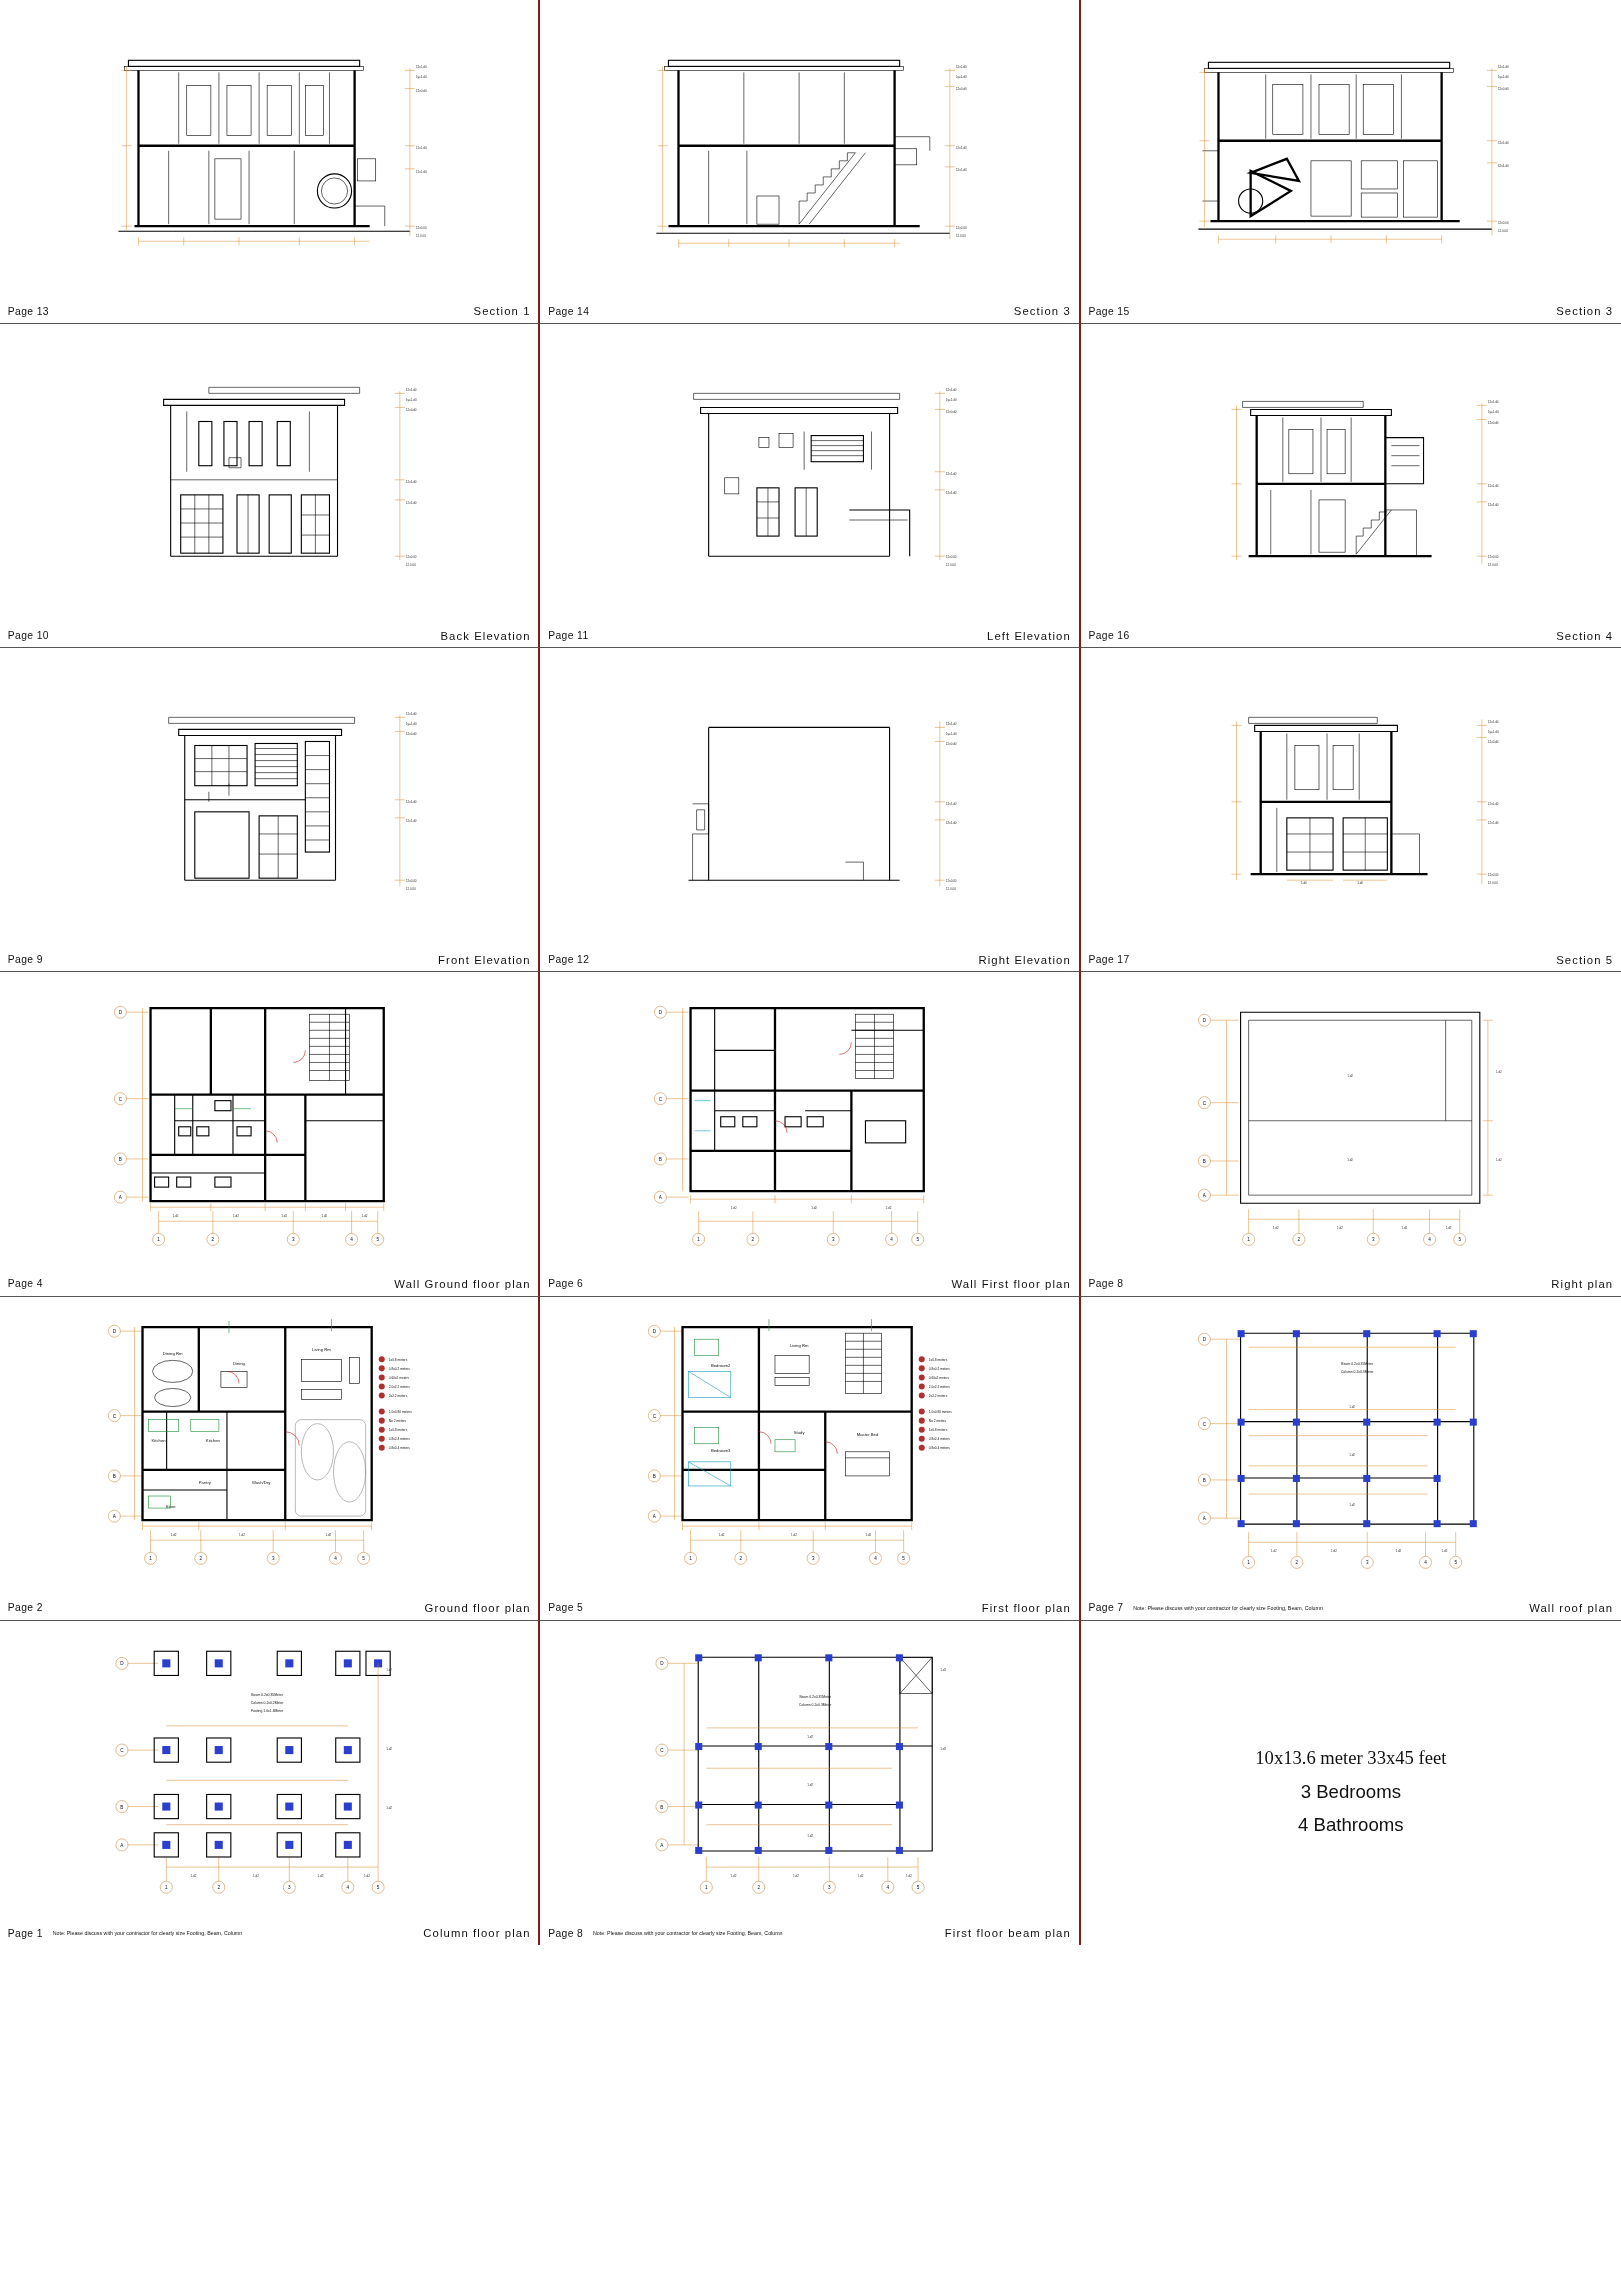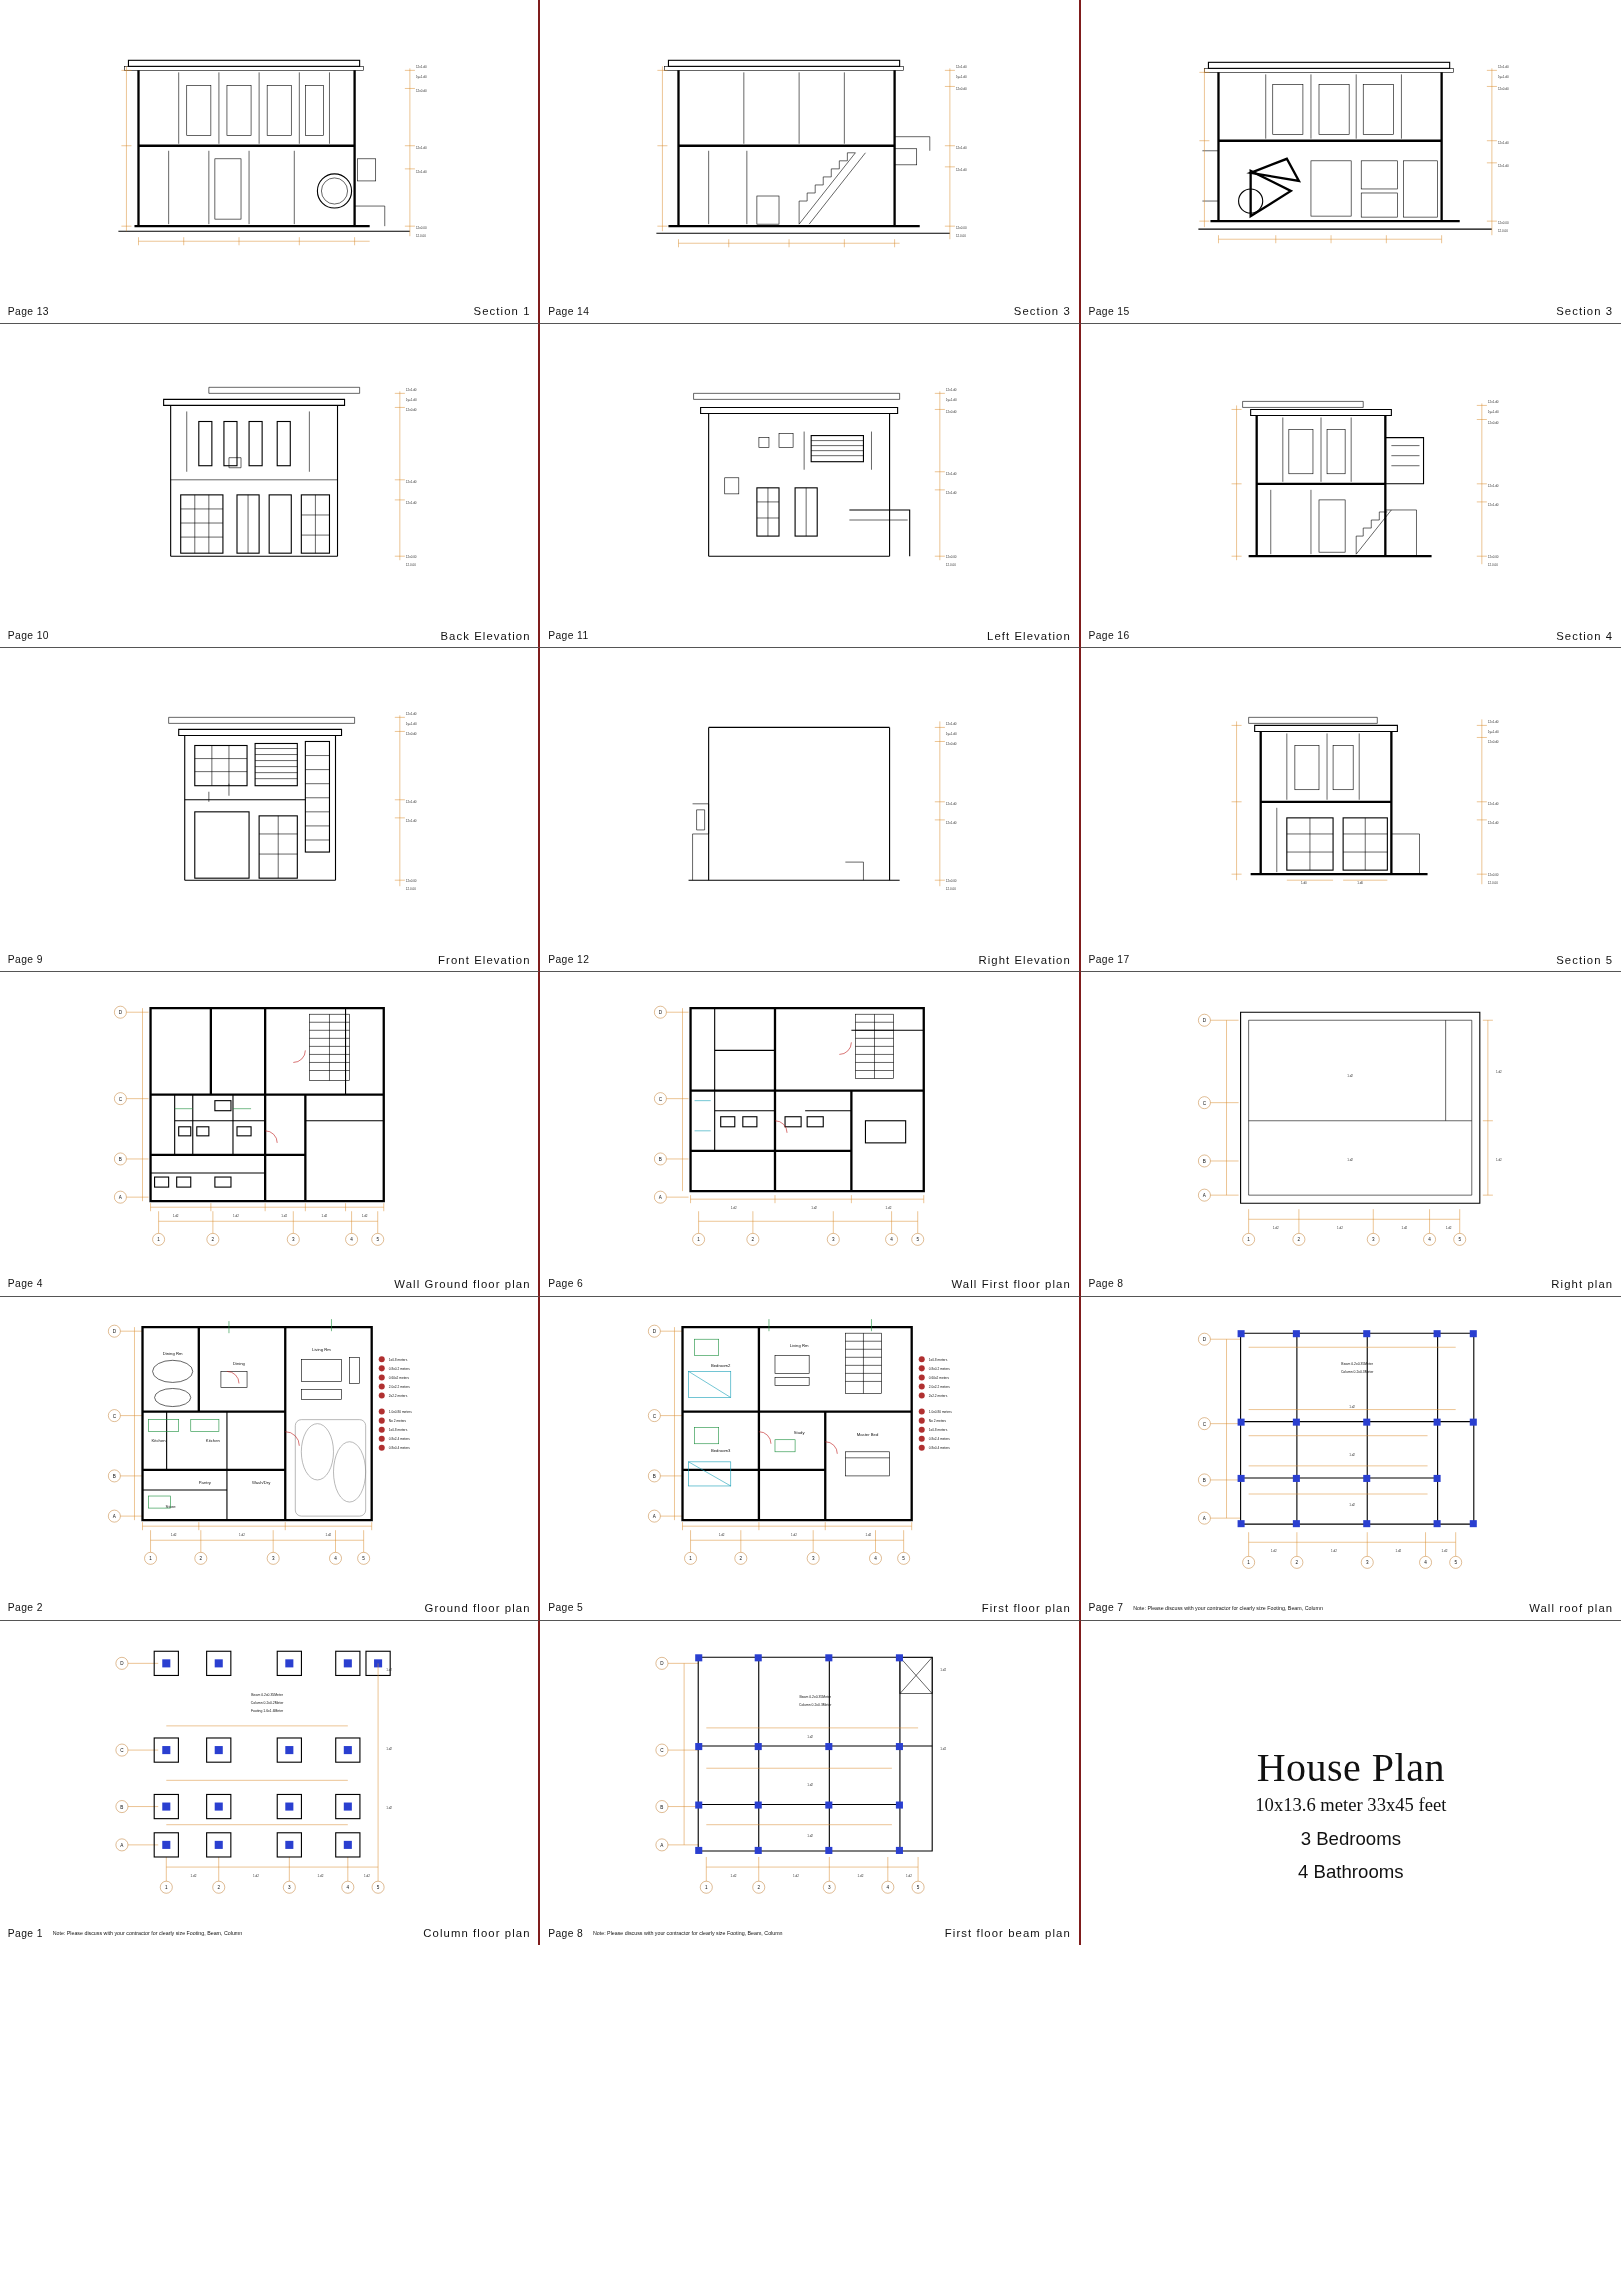--- a/index.html
+++ b/index.html
@@ -1192,21 +1192,20 @@
       </div>
       <div class="caption">
         <span class="pg">Page 8</span>
         <span class="note">Note: Please discuss with your contractor for clearly size Footing, Beam, Column</span>
         <span class="ttl">First  floor  beam  plan</span>
       </div>
     </div>
 
     <div class="cell lastrow">
       <div class="cover-title">
-        <div class="big">House Plan</div>
         <div class="sub">10x13.6 meter 33x45 feet</div>
         <div class="sub2">3 Bedrooms</div>
         <div class="sub2">4 Bathrooms</div>
       </div>
     </div>
 
   </div>
 </div>
 
 

